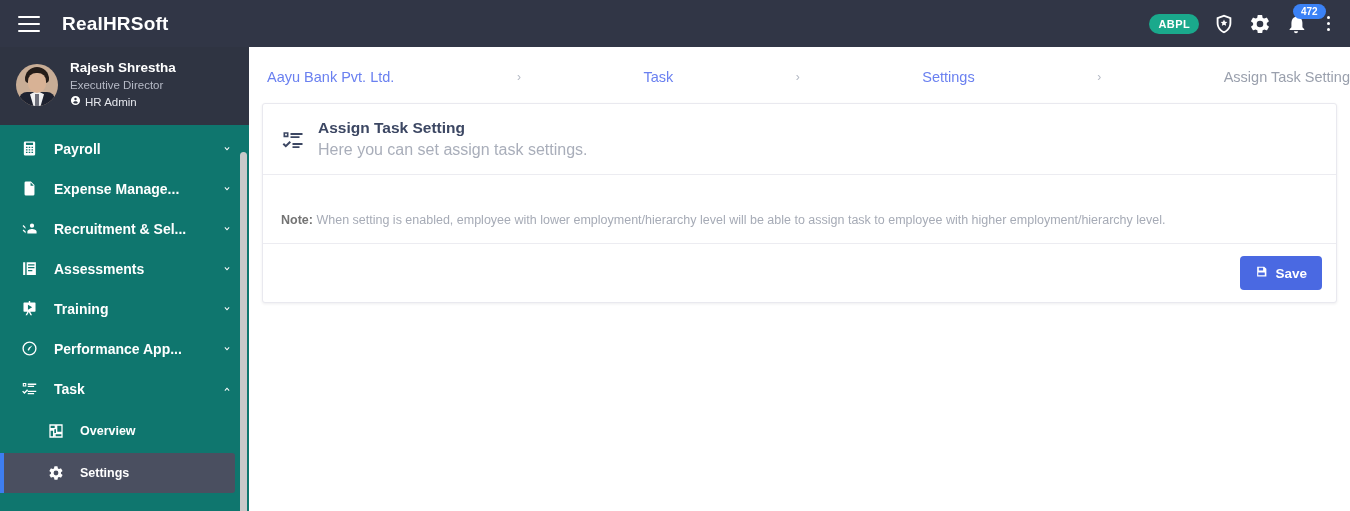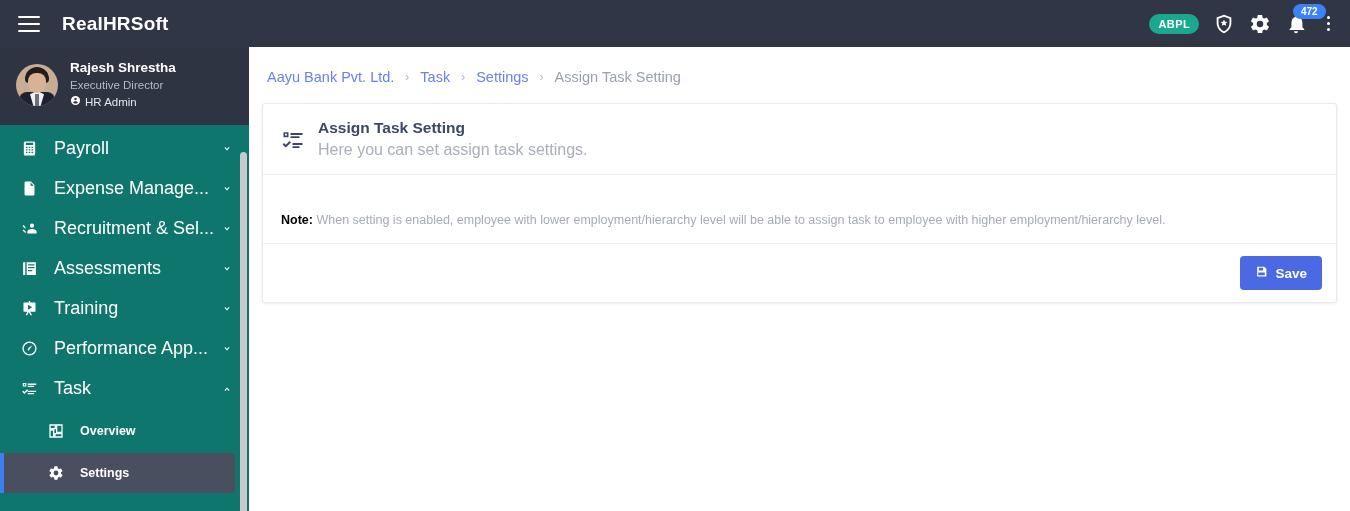--- a/index.html
+++ b/index.html
@@ -78,21 +78,21 @@
   .avatar .tie { position: absolute; left: 19px; top: 30px; width: 4px; height: 13px; background: #6d6f7a; }
   .pname { color: #ffffff; font-size: 13.5px; font-weight: bold; line-height: 1.35; }
   .prole { color: #b6bac6; font-size: 11.5px; line-height: 1.5; }
   .ptag { color: #e4e6ec; font-size: 11.5px; display: flex; align-items: center; gap: 4px; line-height: 1.4; }
   .ptag svg { width: 11px; height: 11px; fill: #ffffff; }
 
   .menu { padding-top: 4px; position: relative; }
   .mitem {
     display: flex; align-items: center;
     height: 40px; padding: 0 16px 0 18px;
-    color: #ffffff; font-size: 18px; font-weight: normal;
+    color: #ffffff; font-size: 14px; font-weight: bold;
     cursor: pointer; position: relative;
   }
   .mitem .mico { width: 22px; flex: 0 0 22px; display: flex; align-items: center; justify-content: center; margin-right: 14px; }
   .mitem .mico svg { width: 17px; height: 17px; fill: #ffffff; }
   .mitem .mlabel { flex: 1; white-space: nowrap; overflow: hidden; }
   .chev { width: 12px; height: 12px; flex: 0 0 12px; }
   .chev svg { width: 12px; height: 12px; fill: #ffffff; display: block; }
   .chev.up svg { transform: rotate(180deg); }
 
   .subitem {
@@ -114,21 +114,21 @@
 
   
   .main {
     position: absolute; top: 47px; left: 249px;
     width: 1101px; height: 464px;
     background: #ffffff;
   }
   .crumbs {
     display: flex; align-items: center;
     padding: 22px 0 18px 18px;
-    font-size: 14.5px; gap: 11px;
+    font-size: 14.5px; gap: 11px; justify-content: space-between;
   }
   .crumb-link { color: #6a80f0; cursor: pointer; }
   .crumb-current { color: #9aa0ad; }
   .crumb-sep { color: #b4b9c4; font-size: 12px; }
 
   .card {
     margin: 0 14px 0 13px;
     background: #ffffff;
     border: 1px solid #e9e9ef;
     border-radius: 3px;
@@ -152,21 +152,21 @@
     width: 42px; height: 21px; border-radius: 11px;
     background: #c9ccd3; position: relative; cursor: pointer;
     box-shadow: inset 0 0 0 1px rgba(0,0,0,.03);
   }
   .switch .knob {
     position: absolute; top: -1px; left: -1px;
     width: 23px; height: 23px; border-radius: 50%;
     background: #ffffff; box-shadow: 0 1px 3px rgba(0,0,0,.3);
   }
   .note { margin-top: 20px; font-size: 12.5px; color: #a6abb6; line-height: 1.5; }
-  .note b { color: #000000; font-weight: bold; }
+  .note b { color: #737373; font-weight: bold; }
 
   .card-foot {
     border-top: 1px solid #ececf1;
     padding: 12px 14px; display: flex; justify-content: flex-end;
   }
   .btn-save {
     background: #4a69e2; color: #ffffff;
     border: none; border-radius: 4px;
     font-size: 13.5px; font-weight: bold;
     padding: 9px 15px; display: flex; align-items: center; gap: 7px;

